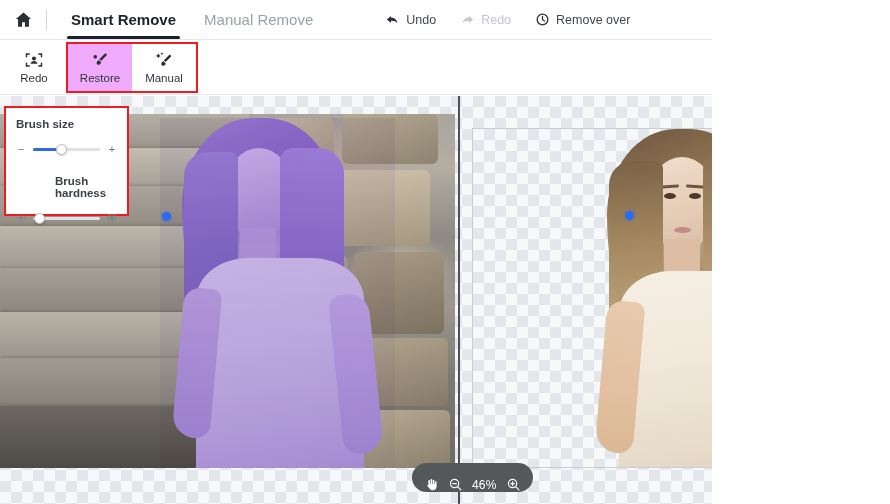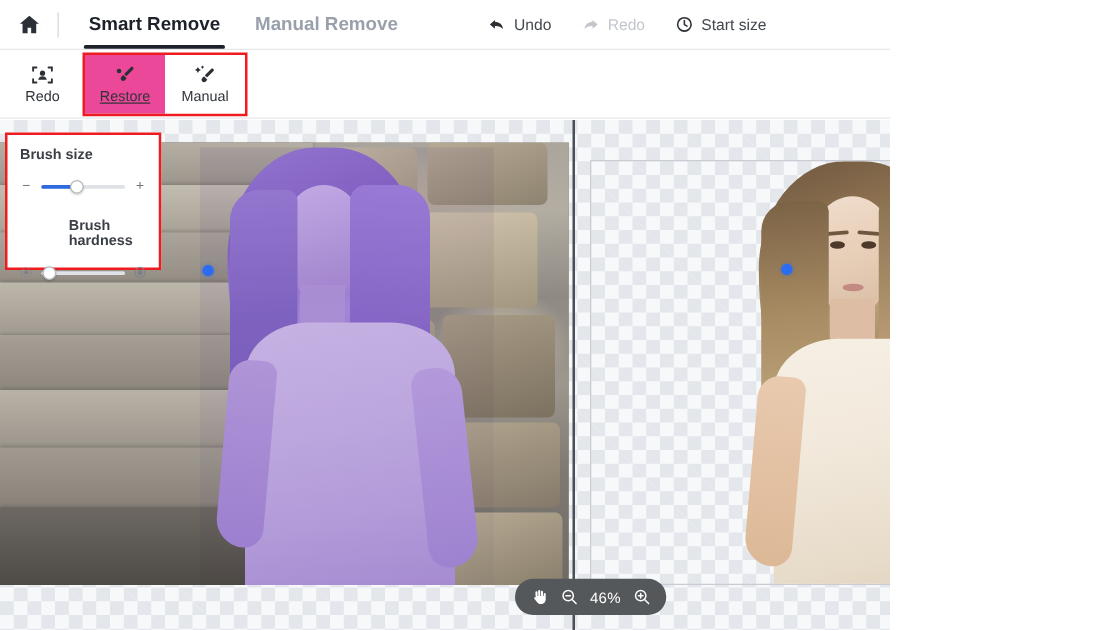--- a/index.html
+++ b/index.html
@@ -19,21 +19,21 @@
     display: flex; align-items: center;
   }
   .home-btn {
     width: 46px; height: 39px; display: flex; align-items: center; justify-content: center;
     cursor: pointer;
   }
   .vsep { width: 1px; height: 20px; background: #d3d6dc; margin-right: 10px; }
   .tabs { display: flex; align-items: center; height: 39px; }
   .tab {
     position: relative; height: 39px; display: flex; align-items: center;
-    padding: 0 14px; font-size: 15px; color: #9aa0ab; cursor: pointer; font-weight: 700;
+    padding: 0 14px; font-size: 15px; color: #9aa0ab; cursor: pointer; font-weight: 400;
     white-space: nowrap;
   }
   .tab.active { color: #1d2129; font-weight: 700; }
   .tab.active:after {
     content: ""; position: absolute; left: 10px; right: 10px; bottom: 0; height: 3px;
     background: #1d2129; border-radius: 2px;
   }
   .hist { display: flex; align-items: center; margin-left: 48px; gap: 4px; justify-content: space-between; }
   .hist-item {
     display: flex; align-items: center; gap: 6px; padding: 4px 10px;
@@ -61,21 +61,21 @@
   
   .toolbar2 {
     position: absolute; left: 0; top: 40px; width: 890px; height: 55px;
     background: #fff; border-bottom: 1px solid #e6e8ec;
   }
   .tool {
     position: absolute; top: 4px; height: 47px; width: 64px;
     display: flex; flex-direction: column; align-items: center; justify-content: center;
     gap: 3px; cursor: pointer; font-size: 11.5px; color: #30343b;
   }
-  .tool.sel { background: #ec4899; text-decoration: underline; }
+  .tool.sel { background: #f0abfc; }
   .tool .lbl { line-height: 1; }
   .tool.blue .lbl { color: #3b6fd4; }
 
   .redbox {
     position: absolute; border: 2px solid #ee1c20; pointer-events: none;
   }
 
   
   .canvas {
     position: absolute; left: 0; top: 96px; width: 890px; height: 408px;
@@ -234,21 +234,21 @@
     position: absolute; top: -4px; width: 11px; height: 11px; border-radius: 50%;
     background: #fff; border: 1px solid #b6bbc3; box-shadow: 0 1px 2px rgba(0,0,0,.18);
     cursor: pointer;
   }
   .sld-ico { font-size: 11px; color: #6e737b; line-height: 1; width: 10px; text-align: center; }
 
   
   .zoompill {
     position: absolute; left: 412px; top: 463px; height: 29px;
     background: #55585b; border-radius: 15px; z-index: 60;
-    display: flex; align-items: center; gap: 9px; padding: 0 12px;
+    display: flex; align-items: flex-end; gap: 9px; padding: 0 12px;
     color: #fff;
   }
   .zoompill .zi { cursor: pointer; display: flex; align-items: center; }
   .zoomlevel { font-size: 12px; color: #fff; font-weight: 400; letter-spacing: .2px; }
 
   svg { display: block; }
 </style>
 </head>
 <body>
 
@@ -291,21 +291,21 @@
         </span>
         <span>Redo</span>
       </div>
       <div class="hist-item">
         <span>
           <svg width="15" height="15" viewBox="0 0 24 24" fill="none" stroke="#2b2f36" stroke-width="2">
             <circle cx="12" cy="12" r="8.6"></circle>
             <path d="M12 7v5.3l3.4 2" stroke-linecap="round"></path>
           </svg>
         </span>
-        <span>Start size</span>
+        <span>Remove over</span>
       </div>
     </div>
 
     <div class="top-right">
       <div class="btn-download">
         <span>
           <svg width="13" height="13" viewBox="0 0 24 24" fill="#ffffff">
             <path d="M12 15.2 17.2 9.6h-3.1V3.4H9.9v6.2H6.8z"></path>
               <path d="M4.5 16.4h2.2v3h10.6v-3h2.2v5.2H4.5z"></path>
           </svg>

